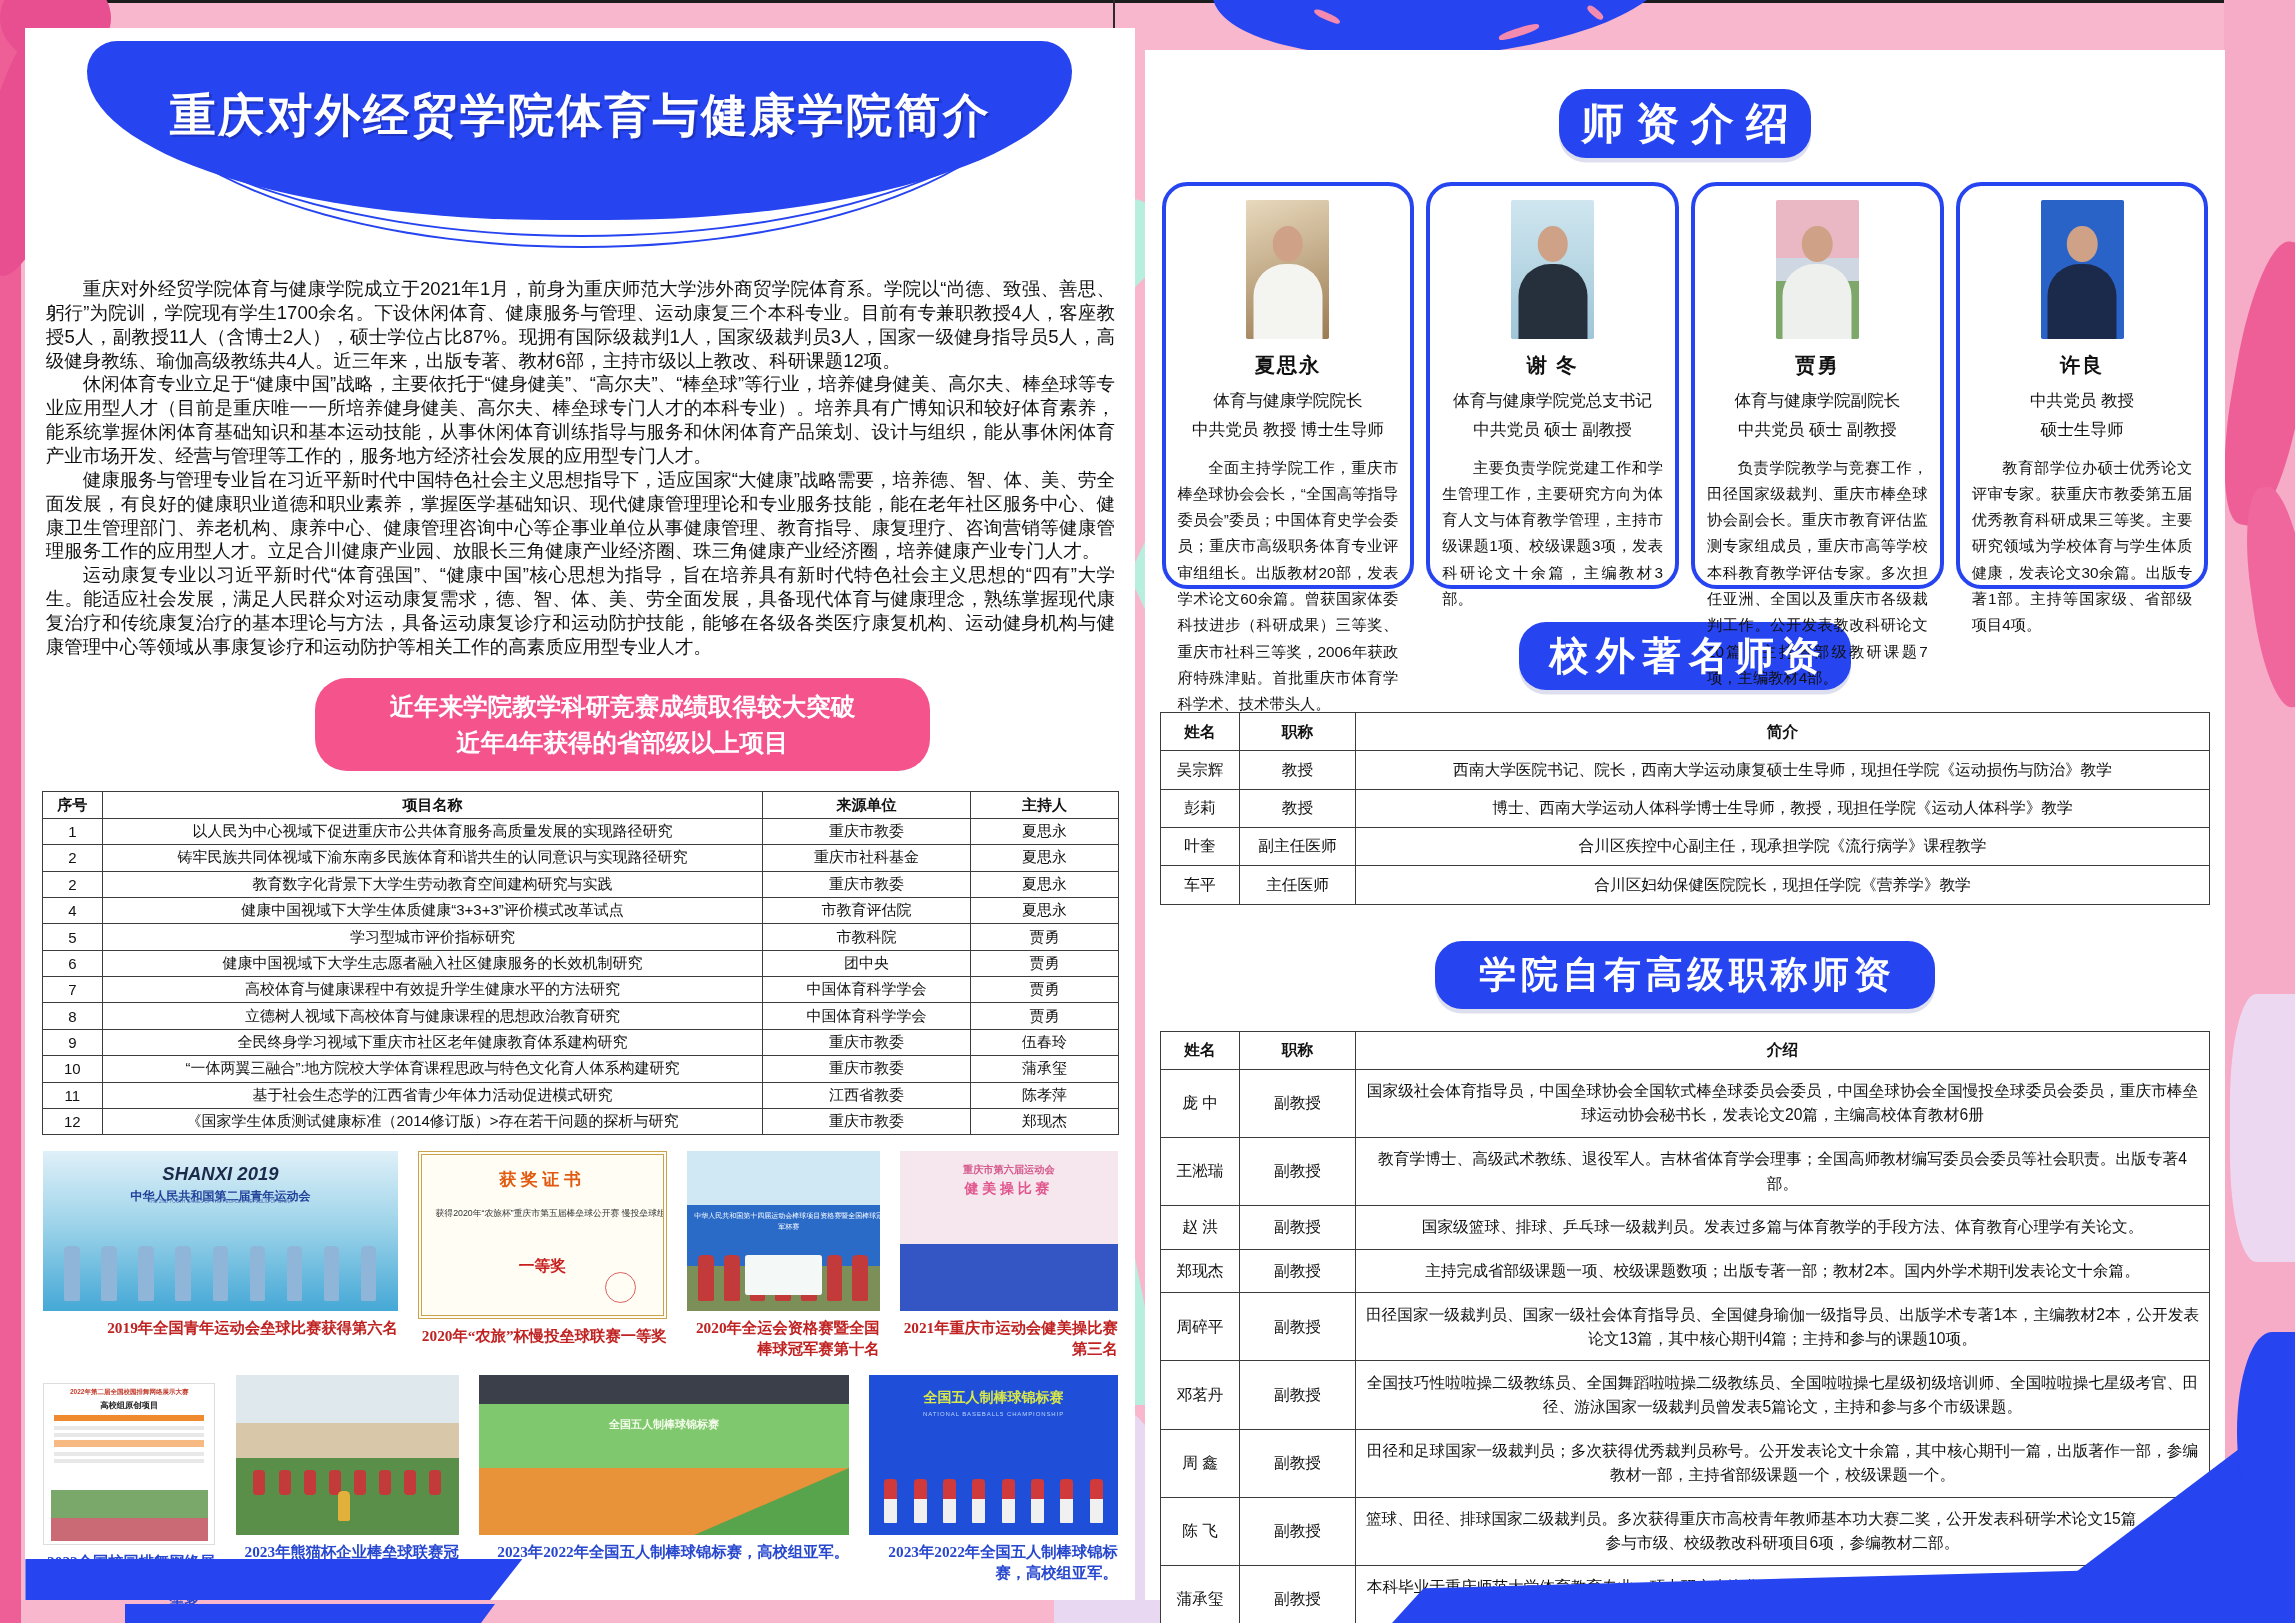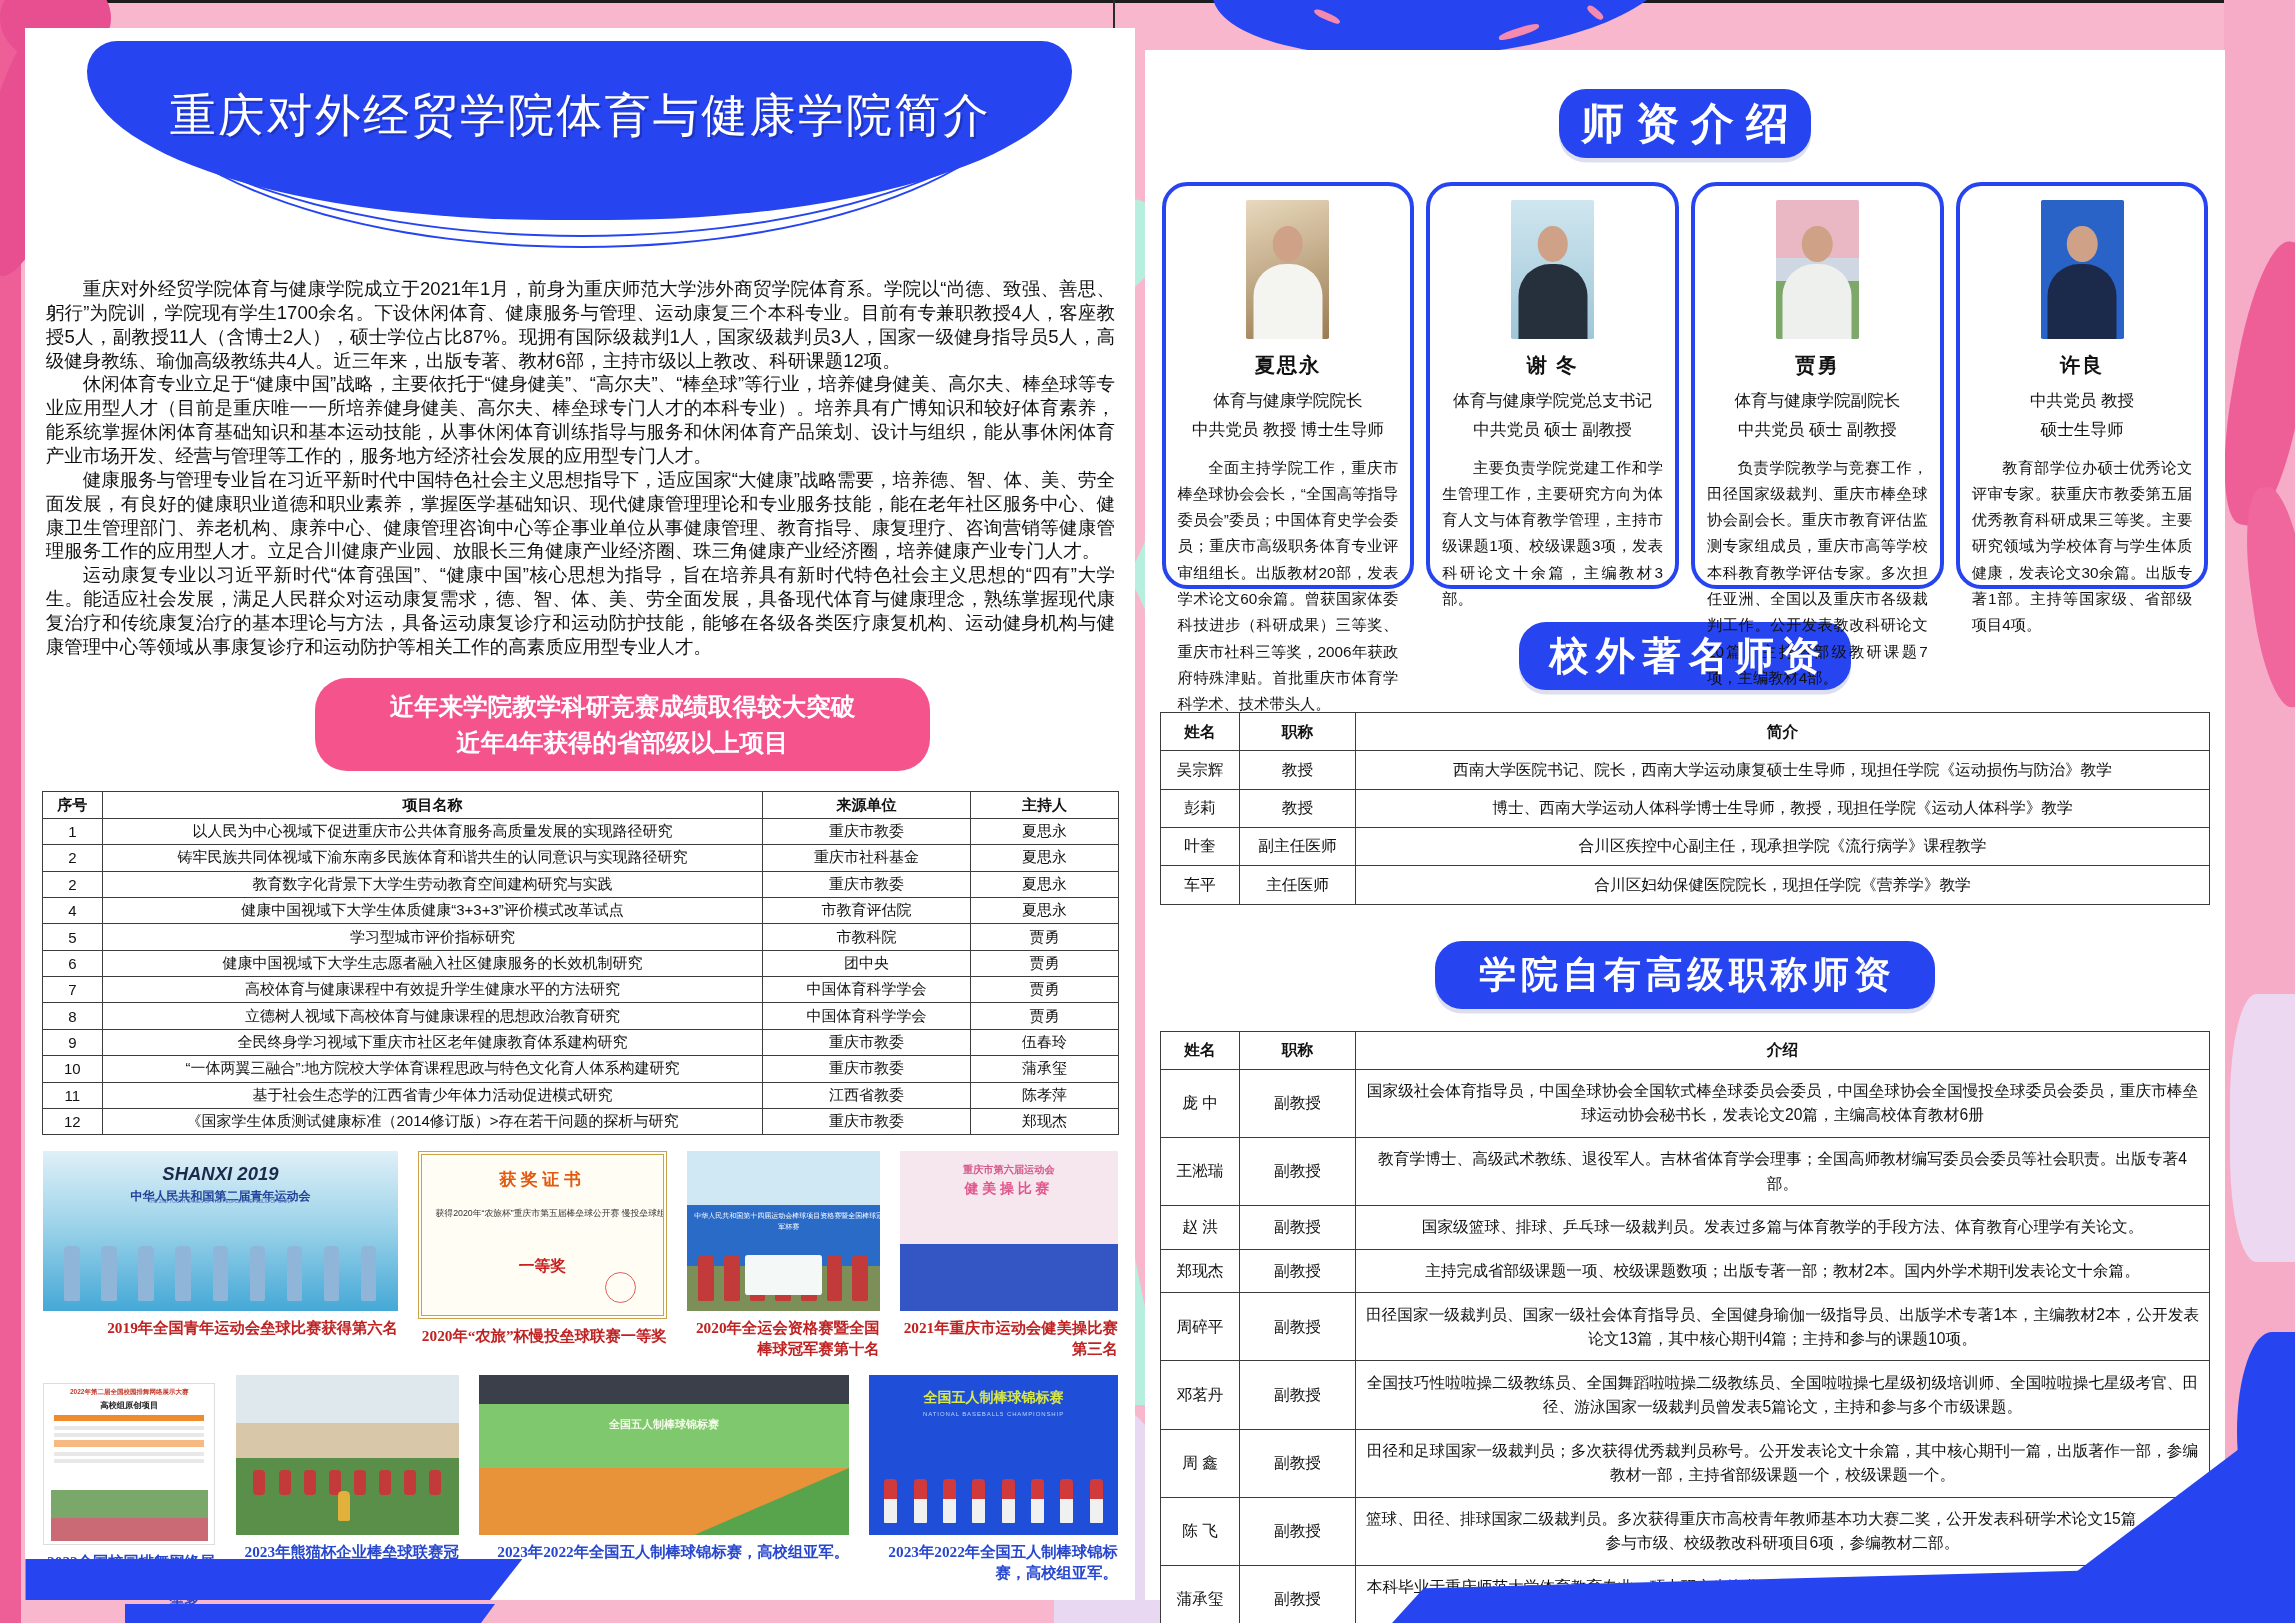--- a/index.html
+++ b/index.html
@@ -38,21 +38,21 @@
   .page-right{left:1145px;top:50px;width:1080px;height:1550px;}
   
   .lp-banner-wrap{position:relative;height:210px;margin-top:13px;}
   .lp-banner-fill{position:absolute;left:62px;top:0;width:985px;height:179px;background:#2644f0;
                   border-radius:32px 32px 50% 50%/32px 32px 88% 88%;}
   .lp-arc{position:absolute;border:2.8px solid transparent;border-bottom-color:#2644f0;
           border-radius:0 0 50% 50%/0 0 100% 100%;}
   .lp-arc1{left:74px;top:5.5px;width:962px;height:186px;}
   .lp-arc2{left:91px;top:12px;width:929px;height:191px;}
   .lp-title{position:absolute;left:0;top:44px;width:100%;text-align:center;color:#fff;
-            font-size:46px;font-weight:400;letter-spacing:2.3px;text-shadow:2.3px 2.3px 0 rgba(10,10,80,.28);}
+            font-size:46px;font-weight:700;letter-spacing:2.3px;text-shadow:2.3px 2.3px 0 rgba(10,10,80,.28);}
   
   .lp-paras{margin:26px 20.3px 0 20.3px;font-size:18.5px;line-height:1.29;text-align:justify;}
   .lp-paras p{margin:0;text-indent:2em;}
   
   .lp-pink{width:615px;margin:19.4px auto 0 auto;transform:translateX(42px);background:#f4538c;color:#fff;
            border-radius:32px;text-align:center;font-weight:800;font-size:24.5px;line-height:1.45;padding:11px 0;}
   
   table{border-collapse:collapse;background:#fff;}
   .lp-table{margin:20.3px auto 0 auto;width:1077px;font-size:15px;}
   .lp-table th,.lp-table td{border:1.2px solid #3c3c3c;text-align:center;padding:3.2px 4.6px;height:18.5px;}

